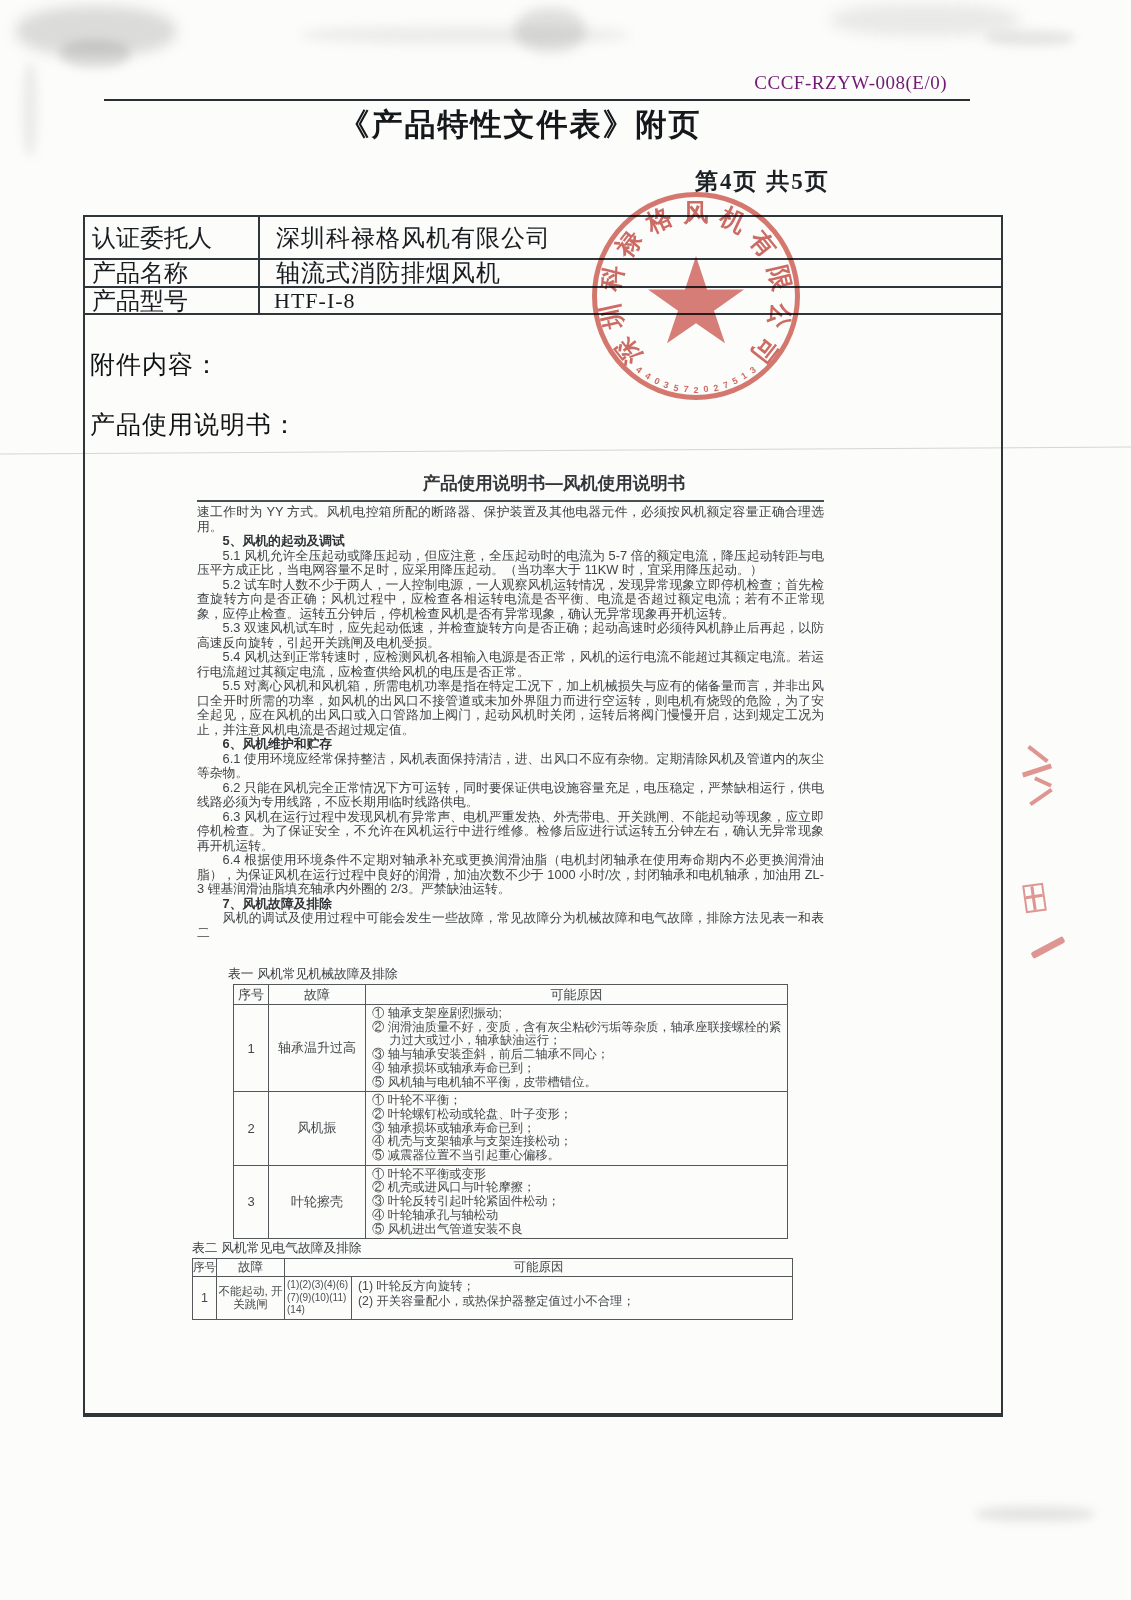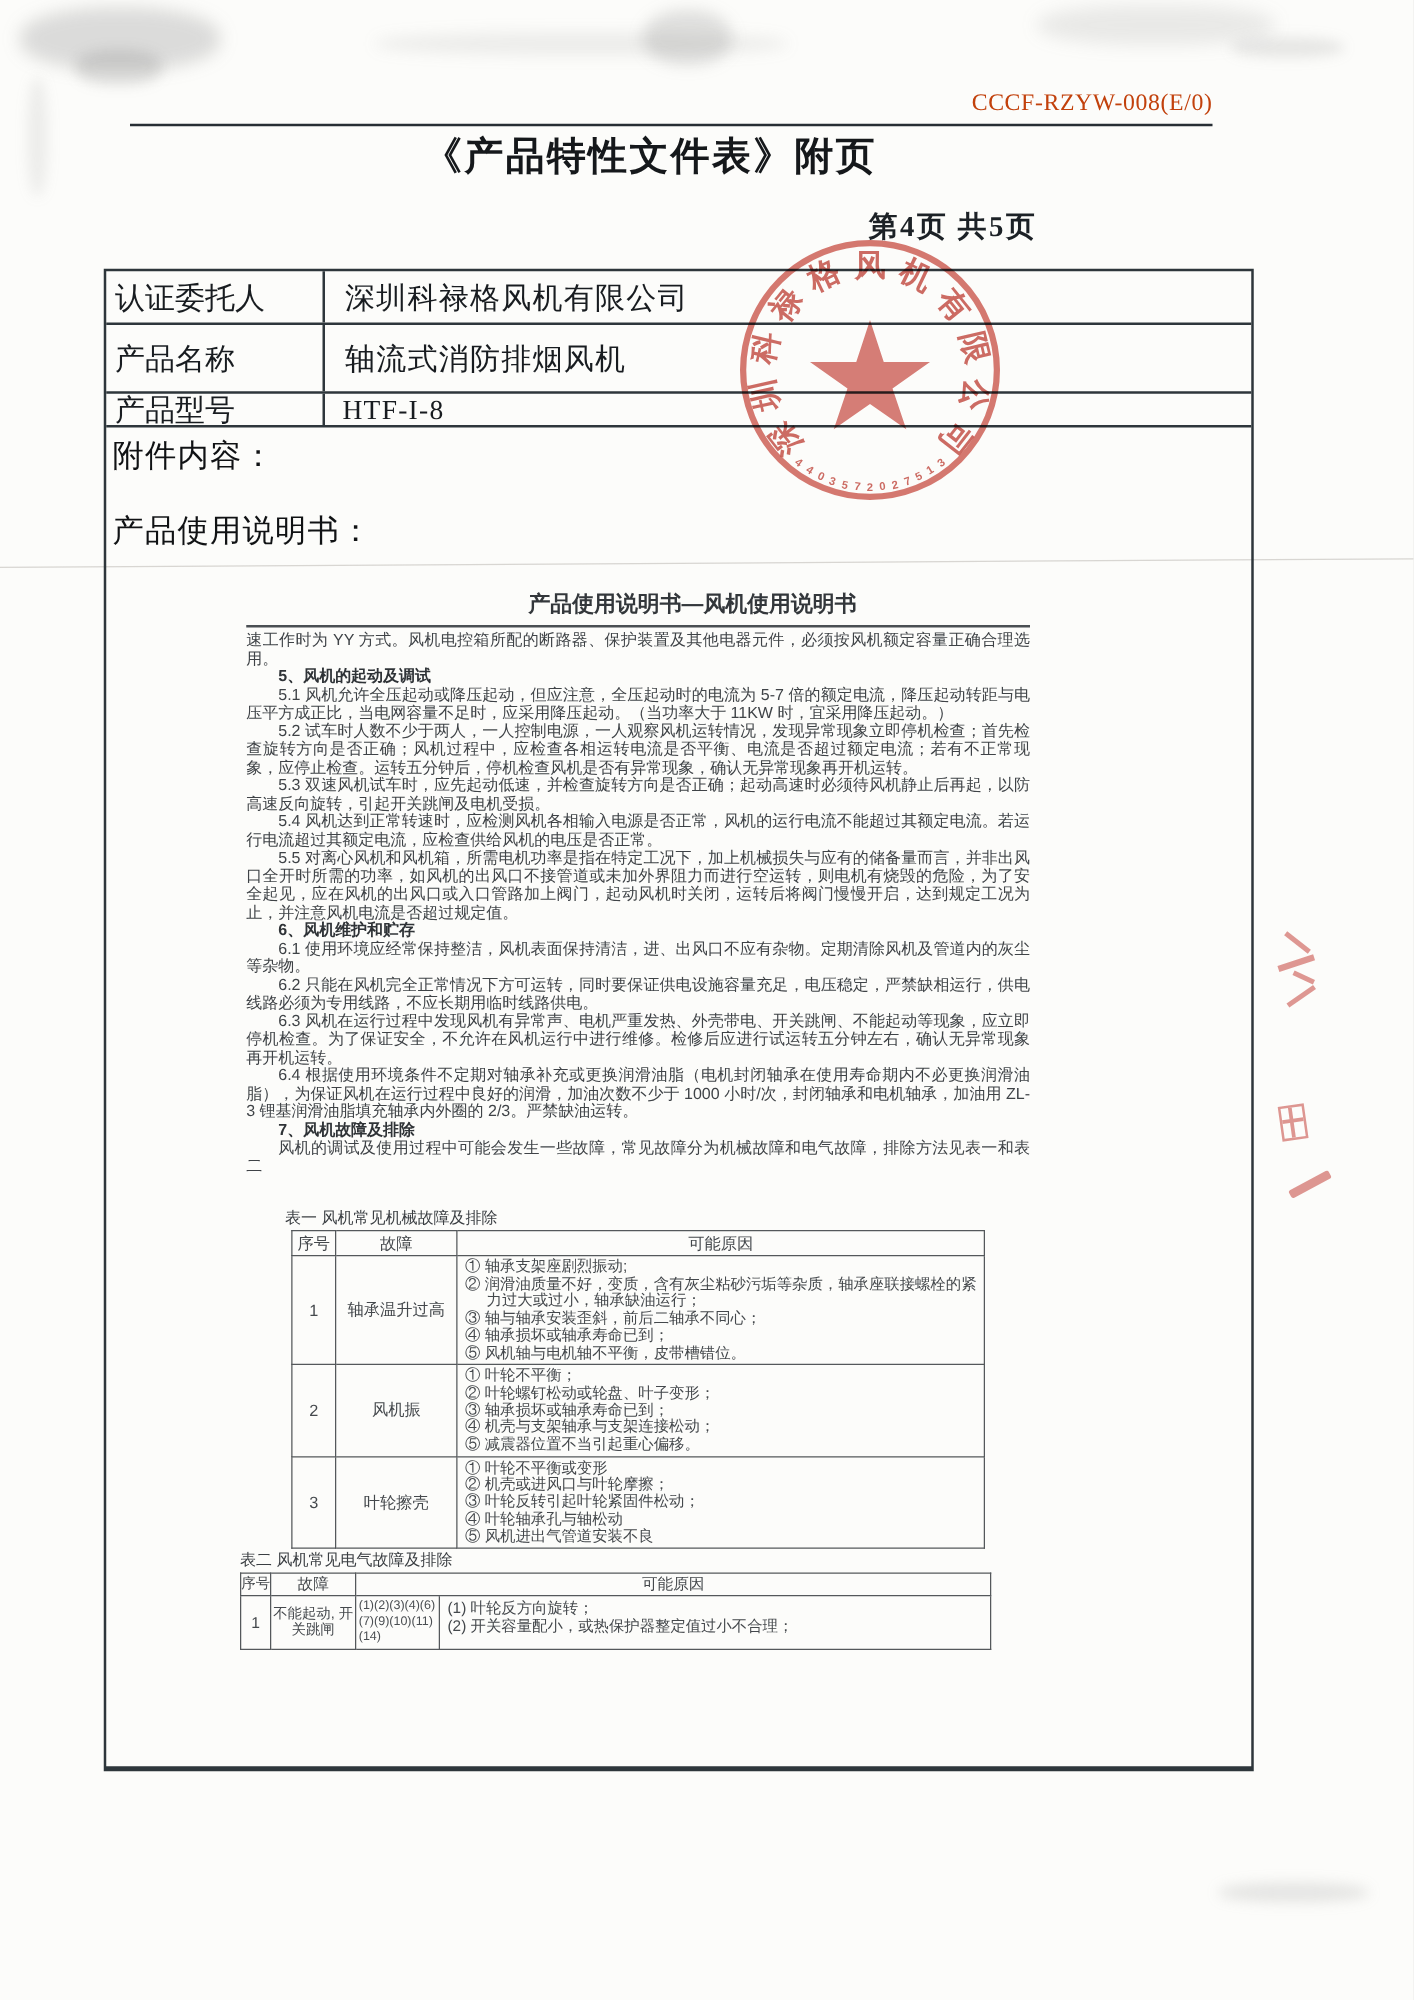--- a/index.html
+++ b/index.html
@@ -14,22 +14,22 @@
   .n2{left:60px;top:40px;width:70px;height:28px;background:rgba(95,95,95,.18);filter:blur(5px);}
   .n3{left:300px;top:26px;width:330px;height:18px;background:rgba(120,120,120,.12);filter:blur(6px);}
   .n4{left:515px;top:8px;width:70px;height:44px;background:rgba(110,110,110,.20);filter:blur(6px);}
   .n5{left:830px;top:4px;width:190px;height:32px;background:rgba(120,120,120,.14);filter:blur(7px);}
   .n6{left:985px;top:30px;width:90px;height:16px;background:rgba(120,120,120,.16);filter:blur(5px);}
   .n7{left:975px;top:1506px;width:120px;height:16px;background:rgba(140,140,140,.20);filter:blur(5px);}
   .n8{left:22px;top:62px;width:16px;height:95px;background:rgba(120,120,120,.12);filter:blur(5px);}
   .crease{position:absolute;left:0;top:450px;width:1131px;height:2px;
     border-top:1px solid rgba(185,183,176,.55);transform:rotate(-.35deg);}
   
-  .doc-code{position:absolute;left:600px;top:72px;width:370px;text-align:right;
-    font-family:"Liberation Serif",serif;font-size:19px;letter-spacing:.5px;color:#c2410c;}
+  .doc-code{position:absolute;left:577px;top:72px;width:370px;text-align:right;
+    font-family:"Liberation Serif",serif;font-size:19px;letter-spacing:.5px;color:#701a75;}
   .head-rule{position:absolute;left:104px;top:99px;width:866px;height:2px;background:#272e34;}
   .doc-title{position:absolute;left:0;top:104px;width:1040px;text-align:center;
     font-size:31px;font-weight:700;letter-spacing:2px;color:#15181b;}
   .page-info{position:absolute;left:695px;top:166px;font-family:"Liberation Serif",serif;
     font-size:23px;font-weight:700;letter-spacing:2px;color:#1c2126;}
   
   .outer-table{position:absolute;left:83px;top:215px;width:920px;height:1202px;
     border:2px solid #2e363b;border-bottom-width:4px;box-sizing:border-box;background:transparent;}
   .info-row{display:flex;border-bottom:2px solid #2e363b;box-sizing:border-box;}
   .info-row .cell-label{width:175px;border-right:2px solid #2e363b;box-sizing:border-box;
@@ -106,21 +106,21 @@
   <div class="head-rule"></div>
   <div class="doc-title">《产品特性文件表》附页</div>
   <div class="page-info">第4页  共5页</div>
 
   <div class="outer-table">
     <div>
         <div class="info-row" style="height: 43px;">
           <div class="cell-label">认证委托人</div>
           <div class="cell-value">深圳科禄格风机有限公司</div>
         </div>
-        <div class="info-row" style="height: 55px;">
+        <div class="info-row" style="height: 28px;">
           <div class="cell-label">产品名称</div>
           <div class="cell-value">轴流式消防排烟风机</div>
         </div>
         <div class="info-row" style="height: 27px;">
           <div class="cell-label">产品型号</div>
           <div class="cell-value" style="font-size: 22px; padding-left: 14px;">HTF-I-8</div>
         </div>
       </div>
   </div>
   <div class="attach-label">附件内容：</div>

